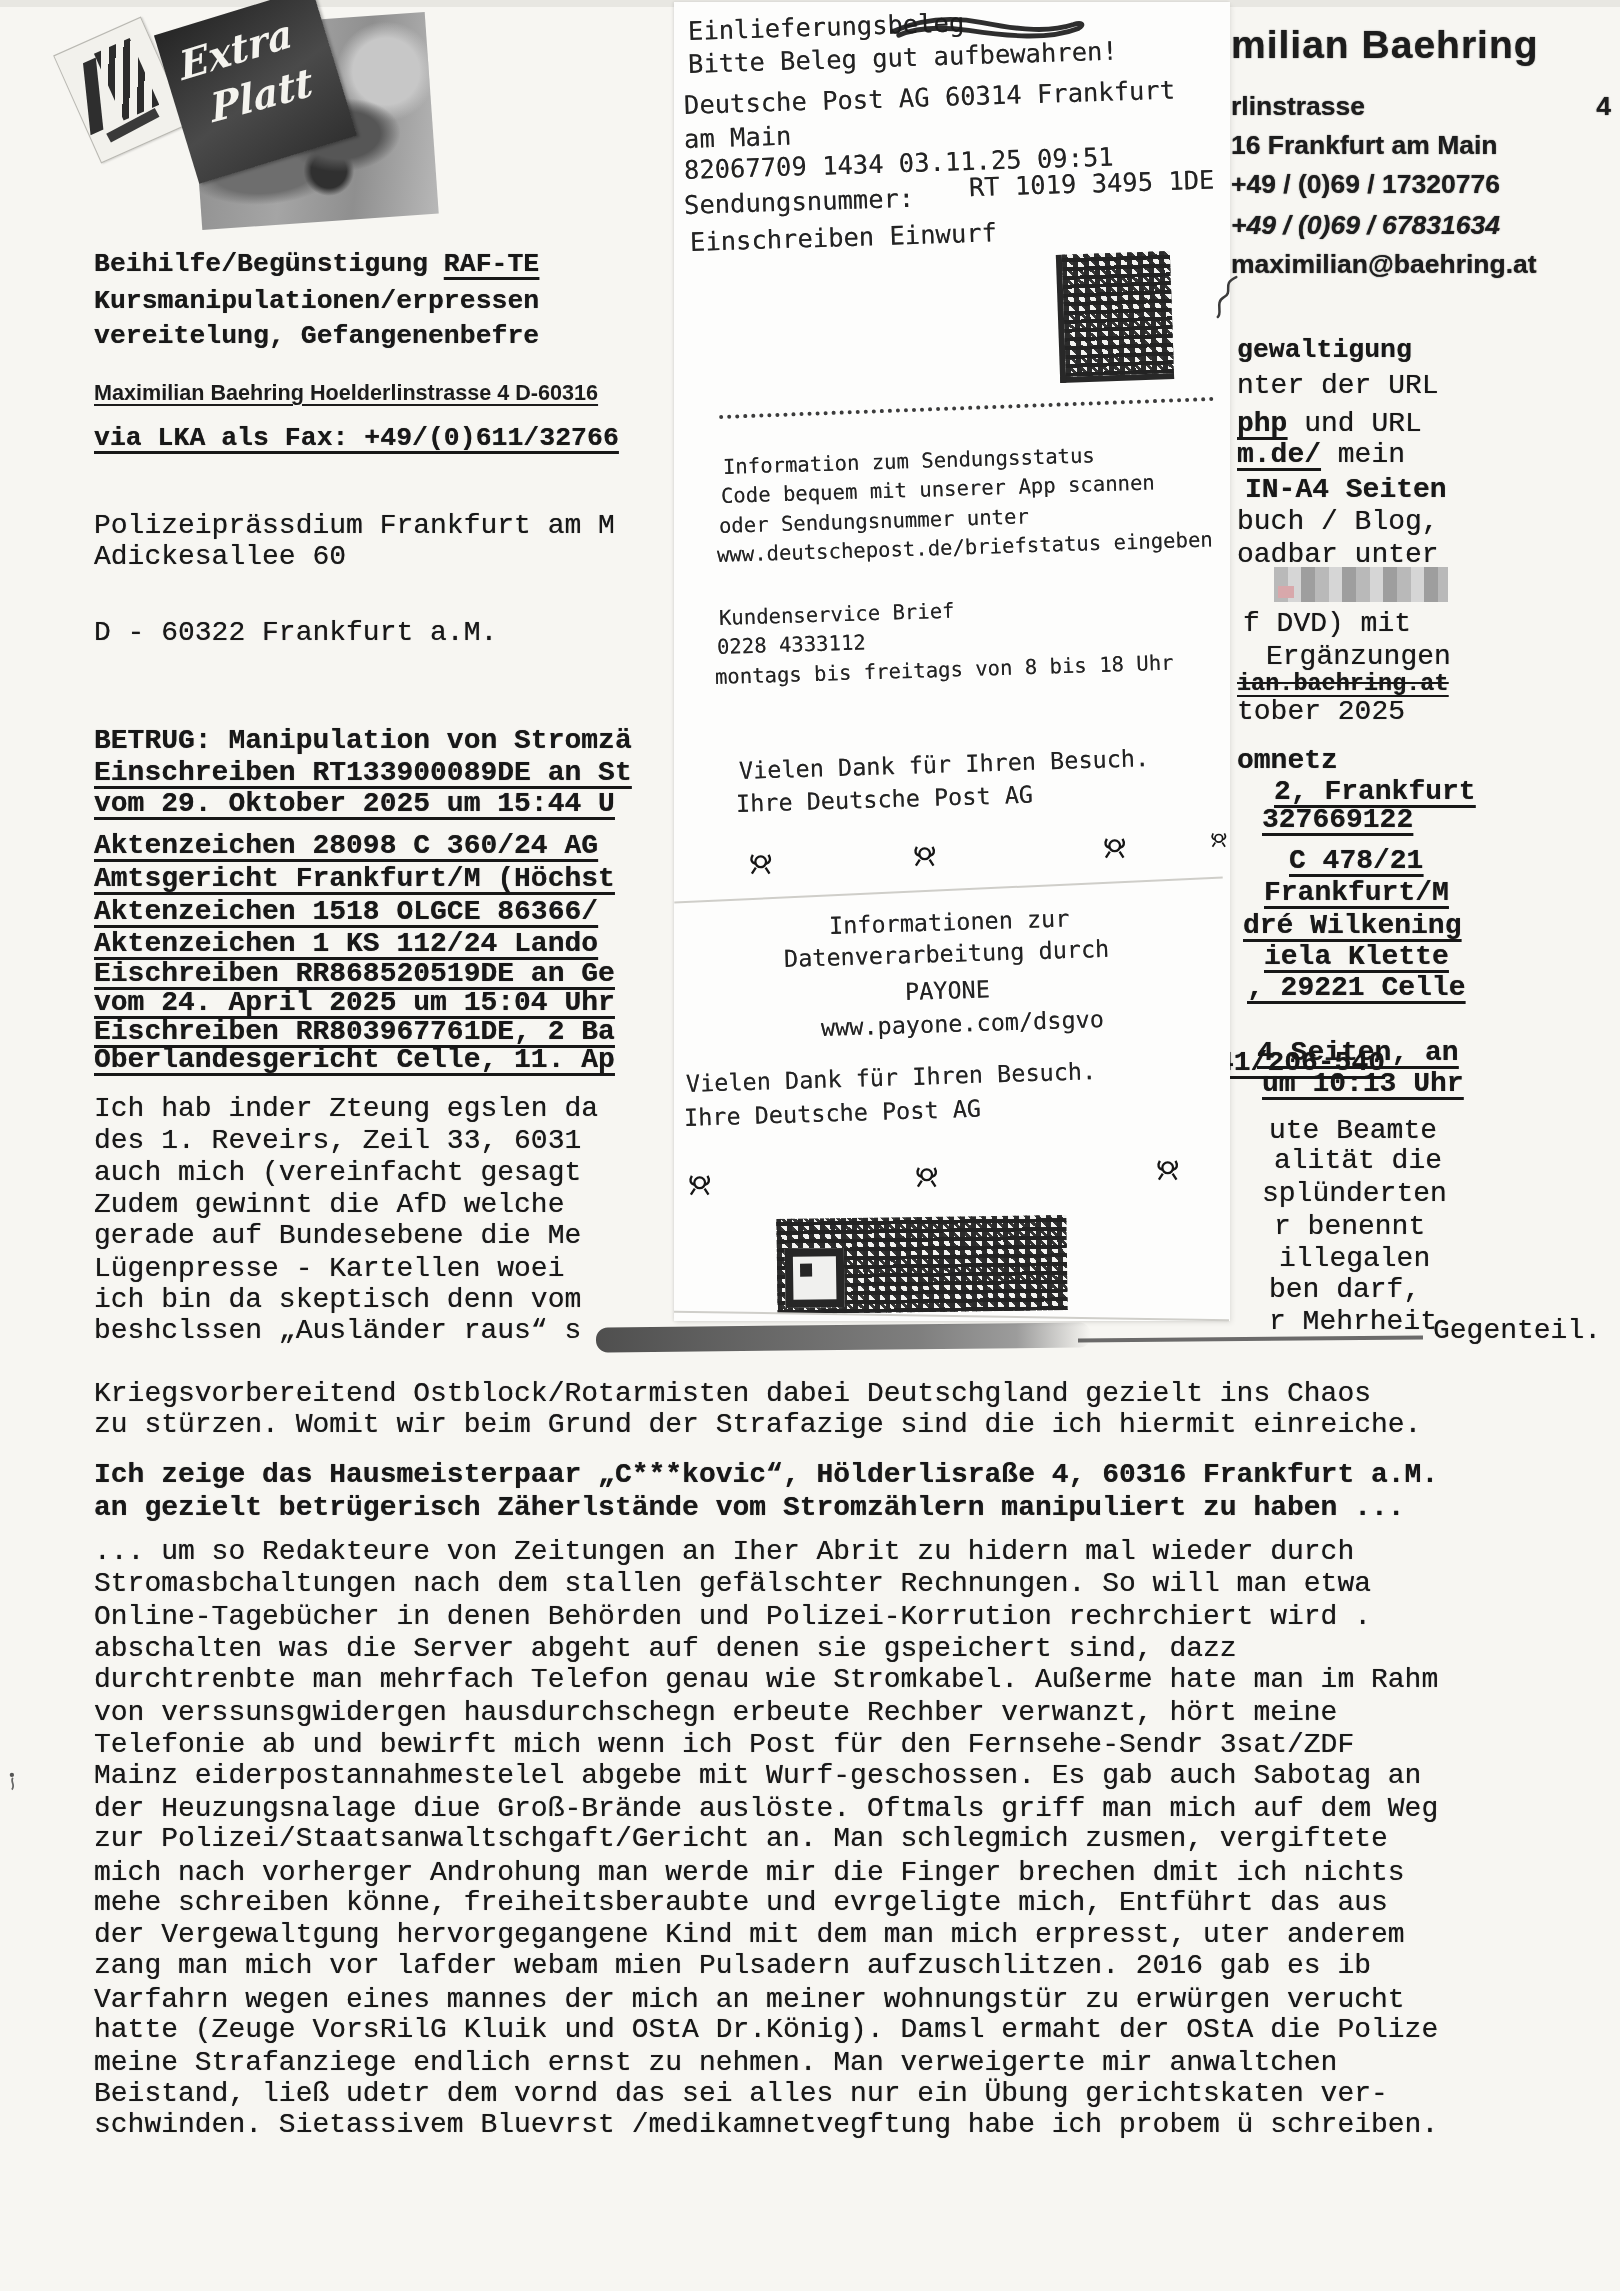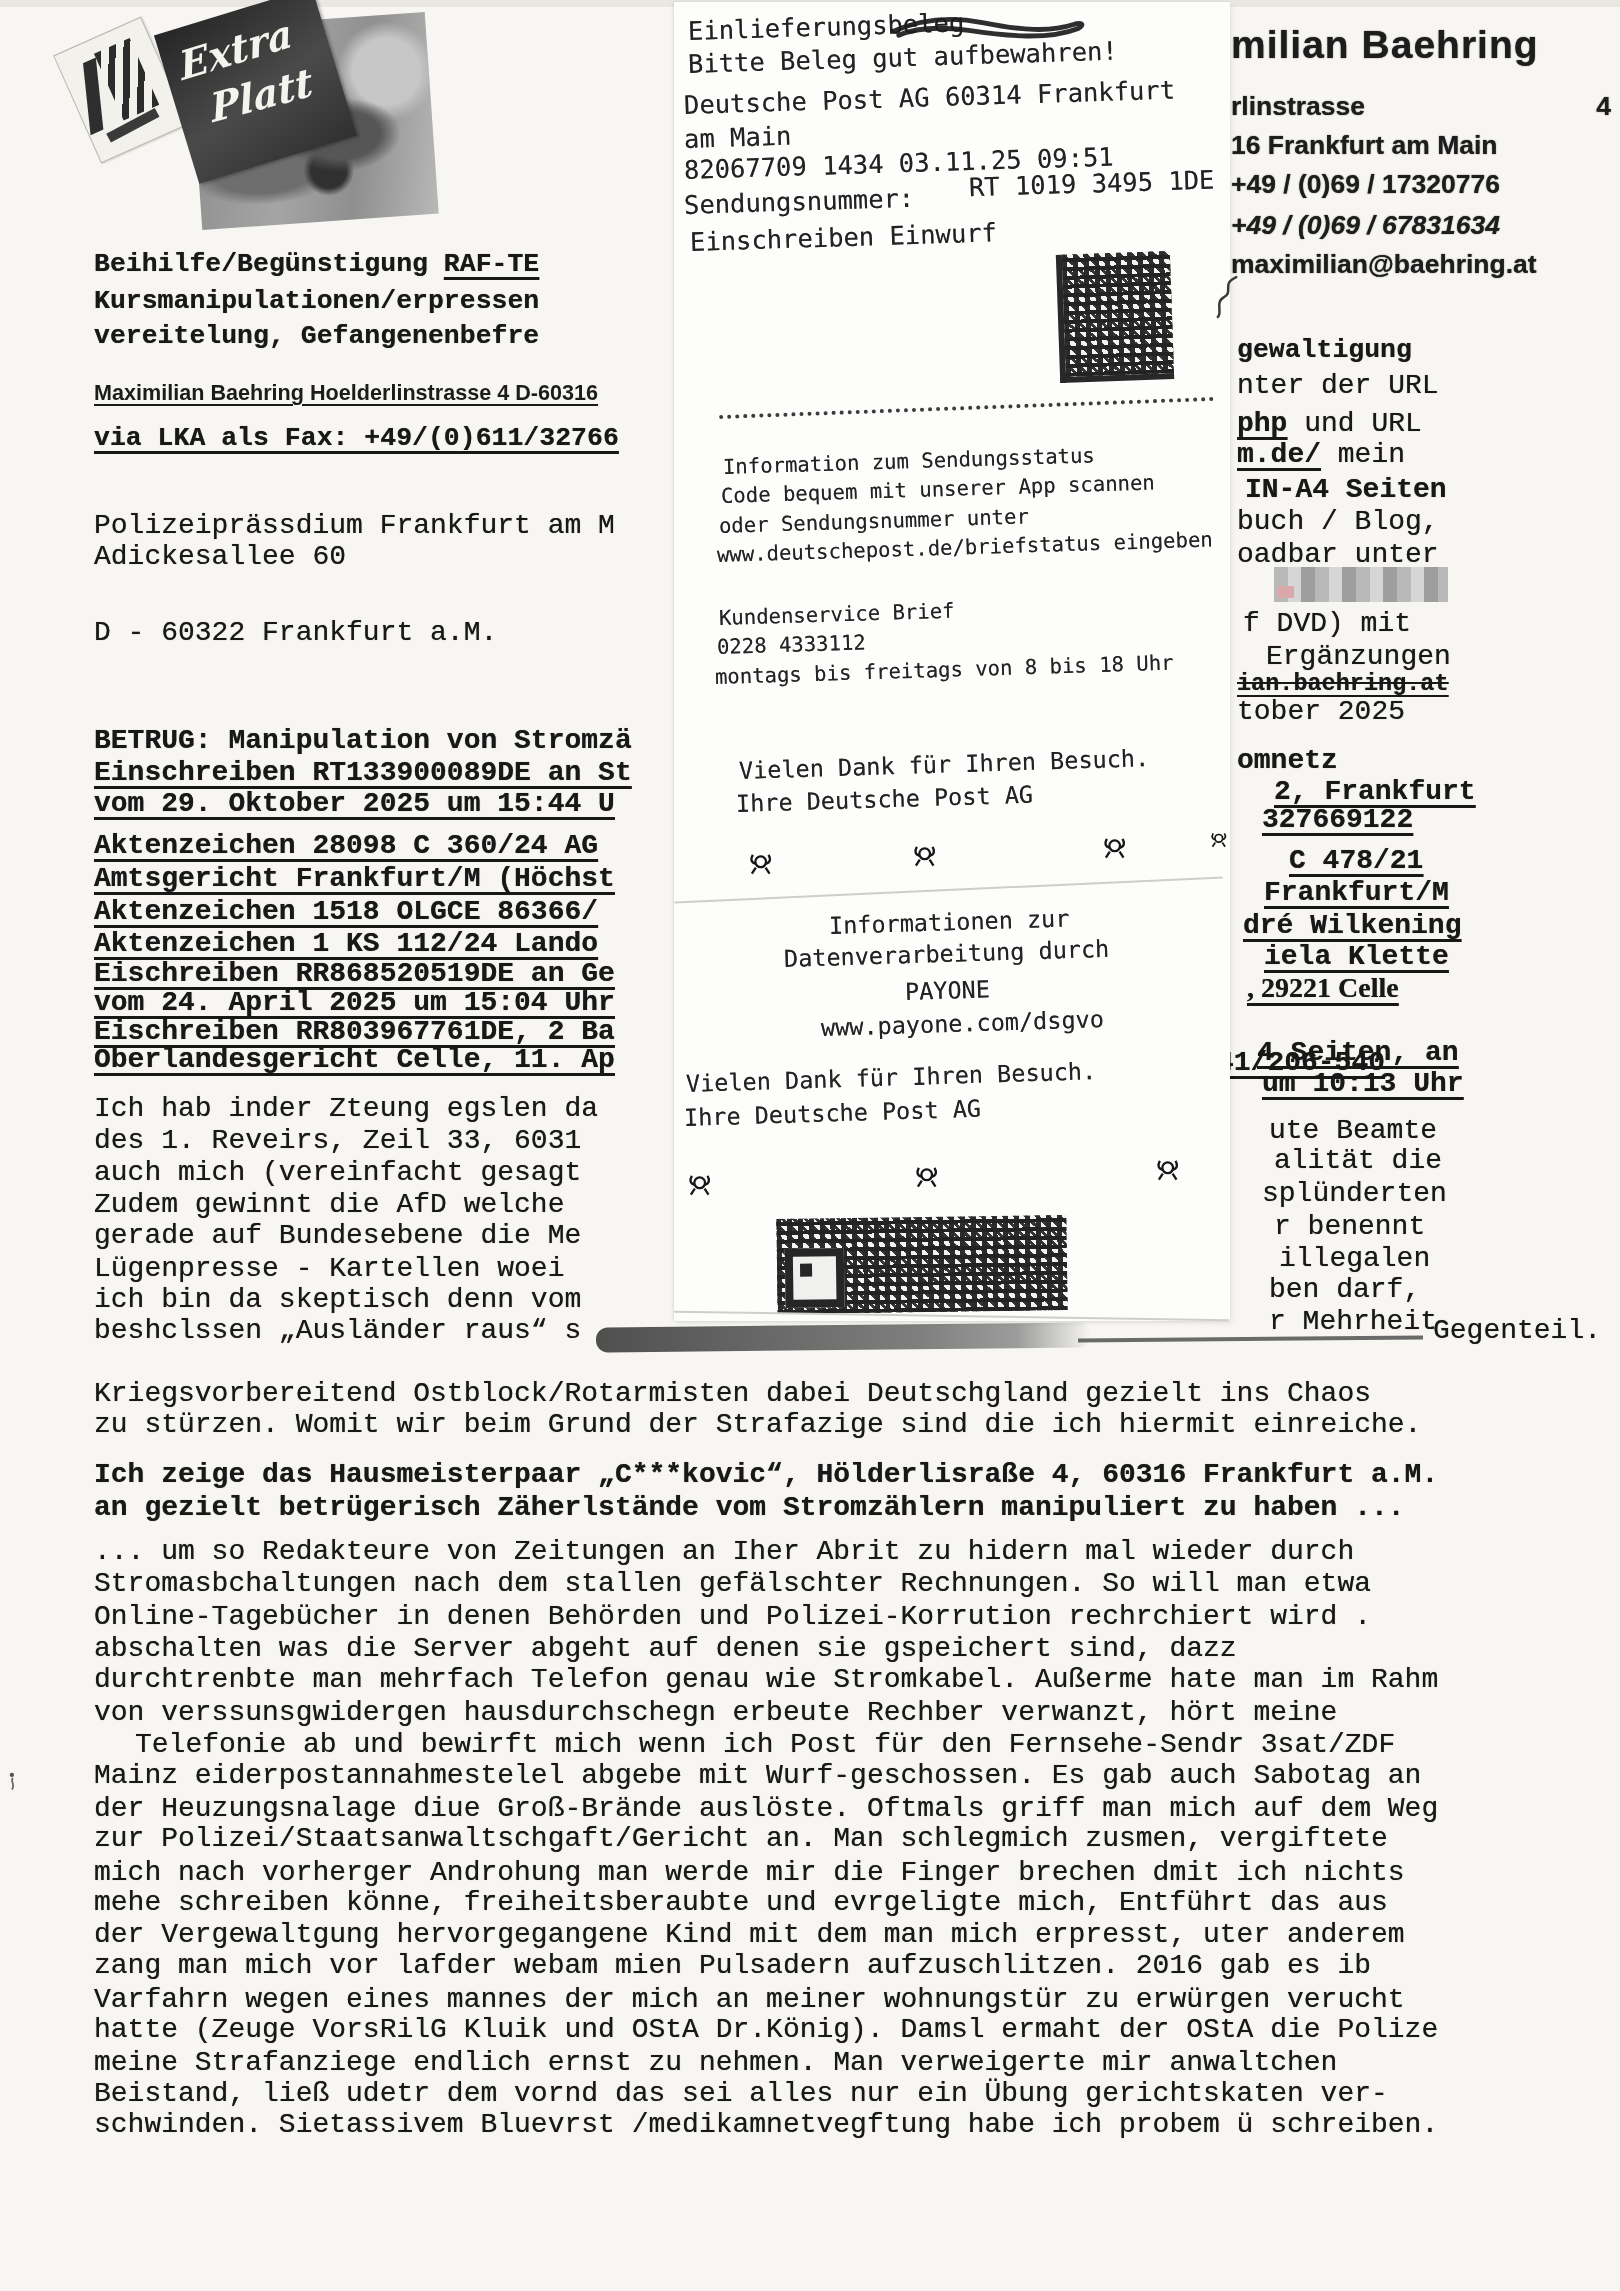--- a/index.html
+++ b/index.html
@@ -132,21 +132,21 @@
   <div class="frag tw" style="left:1266px;top:641px;">Ergänzungen</div>
   <div class="frag tw twb ulstrike" style="left:1237px;top:670px;font-size:23.5px;">ian.baehring.at</div>
   <div class="frag tw" style="left:1237px;top:696px;">tober 2025</div>
   <div class="frag tw twb" style="left:1237px;top:745px;">omnetz</div>
   <div class="frag tw twb ul" style="left:1274px;top:776px;">2, Frankfurt</div>
   <div class="frag tw twb ul" style="left:1262px;top:804px;">327669122</div>
   <div class="frag tw twb ul" style="left:1289px;top:845px;">C 478/21</div>
   <div class="frag tw twb ul" style="left:1264px;top:877px;">Frankfurt/M</div>
   <div class="frag tw twb ul" style="left:1243px;top:910px;">dré Wilkening</div>
   <div class="frag tw twb ul" style="left:1264px;top:941px;">iela Klette</div>
-  <div class="frag tw twb ul" style="left:1247px;top:972px;font-family:Liberation Serif, serif;">, 29221 Celle</div>
+  <div class="frag tw twb ul" style="left:1247px;top:972px;">, 29221 Celle</div>
   <div class="frag tw twb ul" style="left:1217px;top:1004px;margin-top:43px;">41/206-540</div>
   <div class="frag tw twb ul" style="left:1257px;top:1037px;">4 Seiten, an</div>
   <div class="frag tw twb ul" style="left:1262px;top:1068px;">um 10:13 Uhr</div>
   <div class="frag tw" style="left:1269px;top:1115px;">ute Beamte</div>
   <div class="frag tw" style="left:1274px;top:1145px;">alität die</div>
   <div class="frag tw" style="left:1262px;top:1178px;">splünderten</div>
   <div class="frag tw" style="left:1274px;top:1211px;">r benennt</div>
   <div class="frag tw" style="left:1279px;top:1243px;">illegalen</div>
   <div class="frag tw" style="left:1269px;top:1274px;">ben darf,</div>
   <div class="frag tw" style="left:1269px;top:1306px;">r Mehrheit</div>
@@ -155,21 +155,21 @@
   <div class="frag tw" style="left:94px;top:1378px;">Kriegsvorbereitend Ostblock/Rotarmisten dabei Deutschgland gezielt ins Chaos</div>
   <div class="frag tw" style="left:94px;top:1409px;">zu stürzen. Womit wir beim Grund der Strafazige sind die ich hiermit einreiche.</div>
   <div class="frag tw twb" style="left:94px;top:1459px;">Ich zeige das Hausmeisterpaar „C***kovic“, Hölderlisraße 4, 60316 Frankfurt a.M.</div>
   <div class="frag tw twb" style="left:94px;top:1492px;">an gezielt betrügerisch Zäherlstände vom Stromzählern manipuliert zu haben ...</div>
   <div class="frag tw" style="left:94px;top:1536px;">... um so Redakteure von Zeitungen an Iher Abrit zu hidern mal wieder durch</div>
   <div class="frag tw" style="left:94px;top:1568px;">Stromasbchaltungen nach dem stallen gefälschter Rechnungen. So will man etwa</div>
   <div class="frag tw" style="left:94px;top:1601px;">Online-Tagebücher in denen  Behörden und Polizei-Korrution rechrchiert wird .</div>
   <div class="frag tw" style="left:94px;top:1633px;">abschalten was die Server abgeht  auf denen sie gspeichert sind, dazz</div>
   <div class="frag tw" style="left:94px;top:1664px;">durchtrenbte man mehrfach Telefon genau wie Stromkabel. Außerme hate man im Rahm</div>
   <div class="frag tw" style="left:94px;top:1697px;">von verssunsgwidergen hausdurchschegn erbeute Rechber verwanzt, hört meine</div>
-  <div class="frag tw" style="left:94px;top:1729px;margin-left:41px;">Telefonie ab und bewirft mich wenn ich Post für den Fernsehe-Sendr 3sat/ZDF</div>
+  <div class="frag tw" style="left:94px;top:1729px;">Telefonie ab und bewirft mich wenn ich Post für den Fernsehe-Sendr 3sat/ZDF</div>
   <div class="frag tw" style="left:94px;top:1760px;">Mainz eiderpostannahmestelel abgebe mit Wurf-geschossen. Es gab auch Sabotag an</div>
   <div class="frag tw" style="left:94px;top:1793px;">der Heuzungsnalage diue Groß-Brände auslöste. Oftmals griff man mich auf dem Weg</div>
   <div class="frag tw" style="left:94px;top:1823px;">zur Polizei/Staatsanwaltschgaft/Gericht an. Man schlegmich zusmen, vergiftete</div>
   <div class="frag tw" style="left:94px;top:1857px;">mich nach vorherger Androhung man werde mir die Finger brechen dmit ich nichts</div>
   <div class="frag tw" style="left:94px;top:1887px;">mehe schreiben könne, freiheitsberaubte und evrgeligte mich, Entführt das aus</div>
   <div class="frag tw" style="left:94px;top:1919px;">der Vergewaltgung hervorgegangene Kind mit dem man mich erpresst, uter anderem</div>
   <div class="frag tw" style="left:94px;top:1950px;">zang man mich vor lafder webam mien Pulsadern aufzuschlitzen. 2016 gab es ib</div>
   <div class="frag tw" style="left:94px;top:1984px;">Varfahrn wegen eines mannes der mich an meiner wohnungstür zu erwürgen verucht</div>
   <div class="frag tw" style="left:94px;top:2014px;">hatte (Zeuge VorsRilG Kluik und OStA Dr.König). Damsl ermaht der OStA die Polize</div>
   <div class="frag tw" style="left:94px;top:2047px;">meine Strafanziege endlich ernst zu nehmen. Man verweigerte mir anwaltchen</div>

